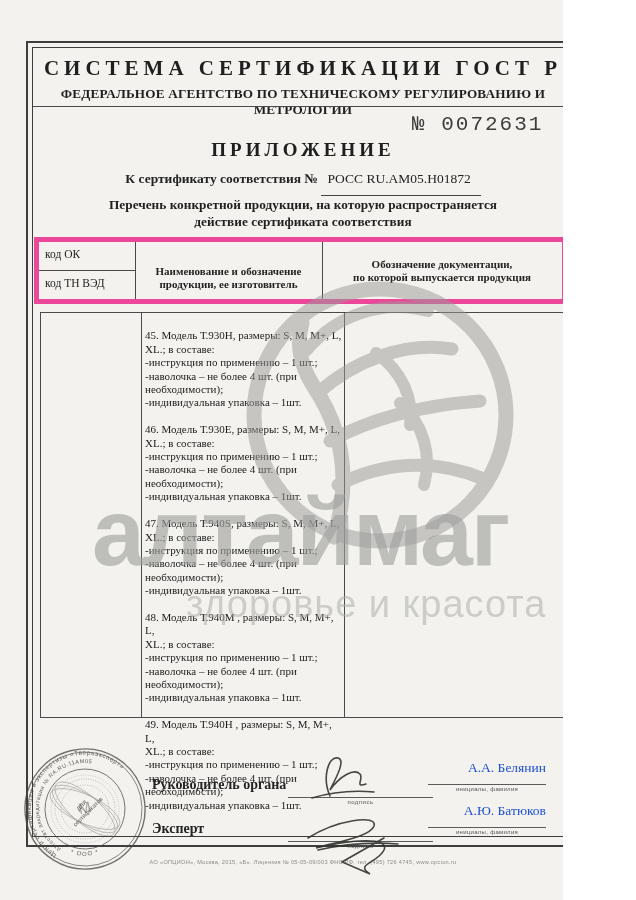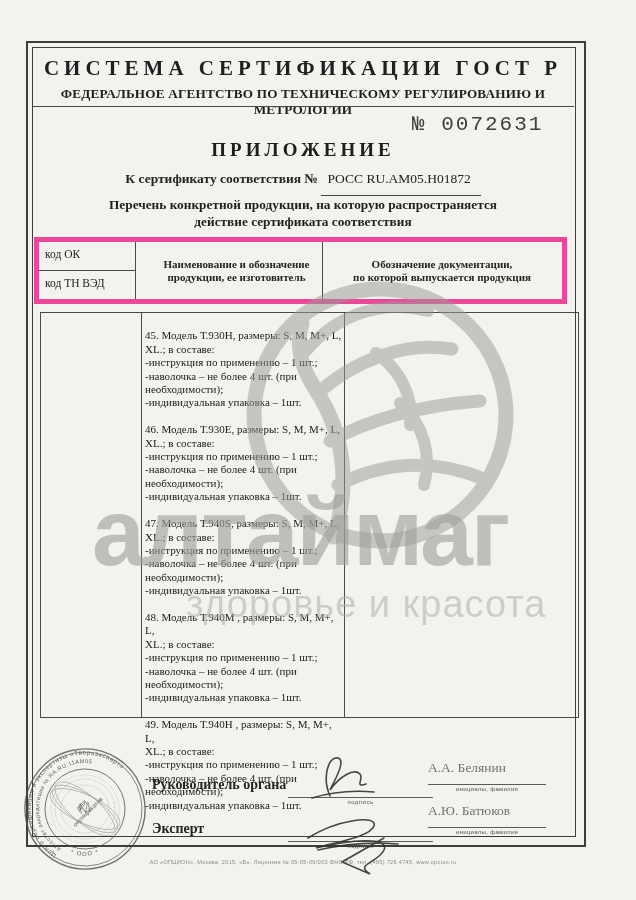--- a/index.html
+++ b/index.html
@@ -1,18 +1,18 @@
 <!DOCTYPE html>
 <html><head>
 <meta charset="utf-8">
 <style>
   html,body{margin:0;padding:0;}
   .page{
     position:relative;
-    width:636px;height:900px;
+    width:563px;height:900px;
     background:#f3f2ee;
     font-family:"Liberation Serif","DejaVu Serif",serif;
     color:#232323;
     overflow:hidden;
   }
   .abs{position:absolute;}
   
   .frame-outer{left:26px;top:41px;width:556px;height:802px;border:2px solid #3d3d3d;}
   .frame-inner{left:32px;top:47px;width:542px;height:788px;border:1px solid #3d3d3d;}
   
@@ -45,21 +45,21 @@
   .wm-brand{left:80px;top:478px;width:480px;font-family:"Liberation Sans","DejaVu Sans",sans-serif;font-weight:bold;font-size:95px;color:#9f9f9d;opacity:.62;letter-spacing:-2px;z-index:6;margin-left:12px;}
   .wm-tagline{left:186px;top:583px;font-family:"Liberation Sans","DejaVu Sans",sans-serif;font-size:38px;color:#aeaeac;opacity:.55;letter-spacing:1px;z-index:6;}
   .wm-tree{left:240px;top:275px;z-index:6;opacity:.5;}
   
   .role1{left:152px;top:777px;font-weight:bold;font-size:14px;}
   .role2{left:152px;top:821px;font-weight:bold;font-size:14px;}
   .sigline{width:145px;border-top:1px solid #5a5a5a;height:0;}
   .sigcap{width:145px;text-align:center;font-size:6px;color:#555;font-family:"Liberation Sans",sans-serif;letter-spacing:.5px;}
   .nameline{width:118px;border-top:1px solid #5a5a5a;height:0;}
   .namecap{width:118px;text-align:center;font-size:6px;color:#555;font-family:"Liberation Sans",sans-serif;letter-spacing:.3px;}
-  .name{width:118px;text-align:left;font-size:13.5px;color:#737373;}
+  .name{width:118px;text-align:right;font-size:13.5px;color:#1d4ed8;}
   .sig-svg{left:278px;top:742px;z-index:5;}
   
   .stamp{left:18px;top:742px;z-index:4;transform:rotate(-13deg);opacity:.85;}
   
   .footer-print{left:33px;top:859px;width:540px;text-align:center;font-size:5.6px;color:#8b8b89;font-family:"Liberation Sans",sans-serif;letter-spacing:.3px;}
 </style>
 </head>
 <body>
 
 <div class="page">
@@ -78,21 +78,21 @@
   </div>
   <div class="abs subtitle" style="top:197px;">Перечень конкретной продукции,  на которую распространяется</div>
   <div class="abs subtitle" style="top:214px;">действие сертификата соответствия</div>
 
   <div class="abs htable">
     <div class="abs v1"></div>
     <div class="abs v2"></div>
     <div class="abs h1"></div>
     <div class="abs cell-codeok">код ОК</div>
     <div class="abs cell-tnved">код ТН ВЭД</div>
-    <div class="abs cell-head cell-product" style="top:0;padding-left:8px;">Наименование и обозначение
+    <div class="abs cell-head cell-product" style="top:7px;">Наименование и обозначение
 продукции, ее изготовитель</div>
     <div class="abs cell-head cell-docs" style="top:0;">Обозначение документации,
 по которой выпускается продукция</div>
   </div>
 
   <div class="abs btable">
     <div class="abs v1"></div>
     <div class="abs v2"></div>
     <div class="abs body-items">
       <div>45. Модель Т.930Н, размеры:  S, M, M+, L,

